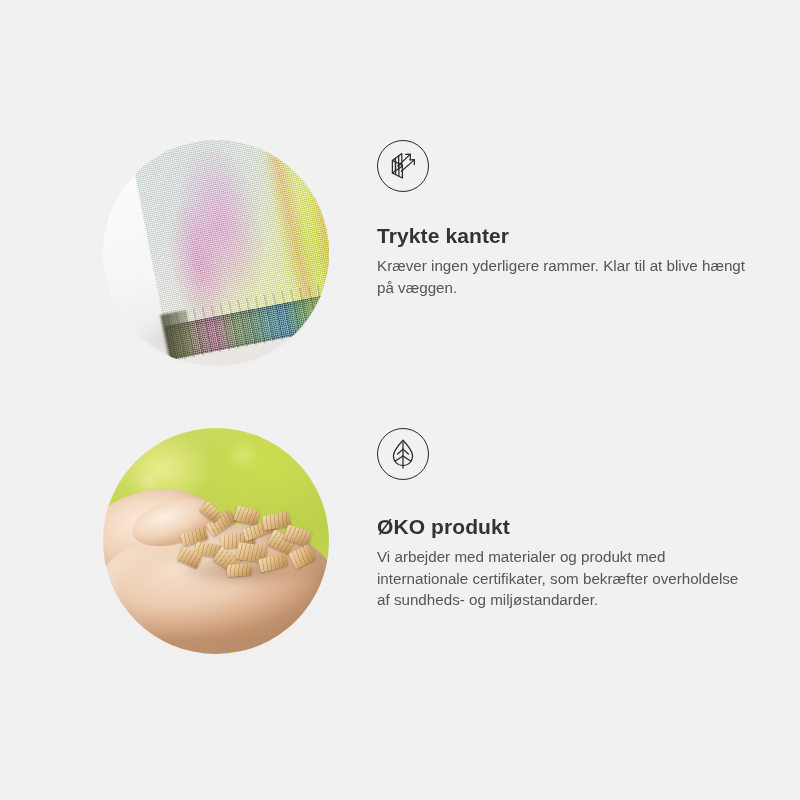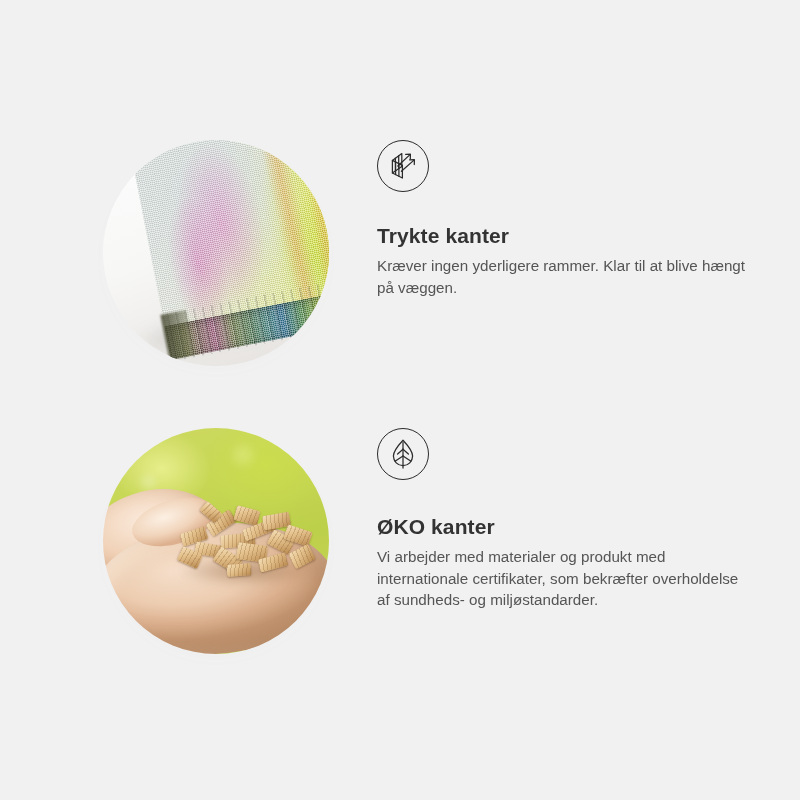--- a/index.html
+++ b/index.html
@@ -371,18 +371,18 @@
           <g fill="none" stroke="#2b2b2b" stroke-width="1.25" stroke-linecap="round" stroke-linejoin="round">
             <path d="M17 3.2 C11.4 9.2 7.4 14.0 7.4 19.1 C7.4 24.4 11.7 28.6 17 28.6 C22.3 28.6 26.6 24.4 26.6 19.1 C26.6 14.0 22.6 9.2 17 3.2 Z"></path>
             <path d="M17 5.6 L17 31.0"></path>
             <path d="M17 12.2 L11.6 17.0"></path>
             <path d="M17 12.2 L22.4 17.0"></path>
             <path d="M17 19.0 L9.0 24.2"></path>
             <path d="M17 19.0 L25.0 24.2"></path>
           </g>
         </svg>
       </div>
-      <h2 class="feature-title">ØKO kanter</h2>
+      <h2 class="feature-title">ØKO produkt</h2>
       <p class="feature-body">Vi arbejder med materialer og produkt med internationale certifikater, som bekræfter overholdelse af sundheds- og miljøstandarder.</p>
     </div>
   </section>
 
 </div>
 
 </body></html>

